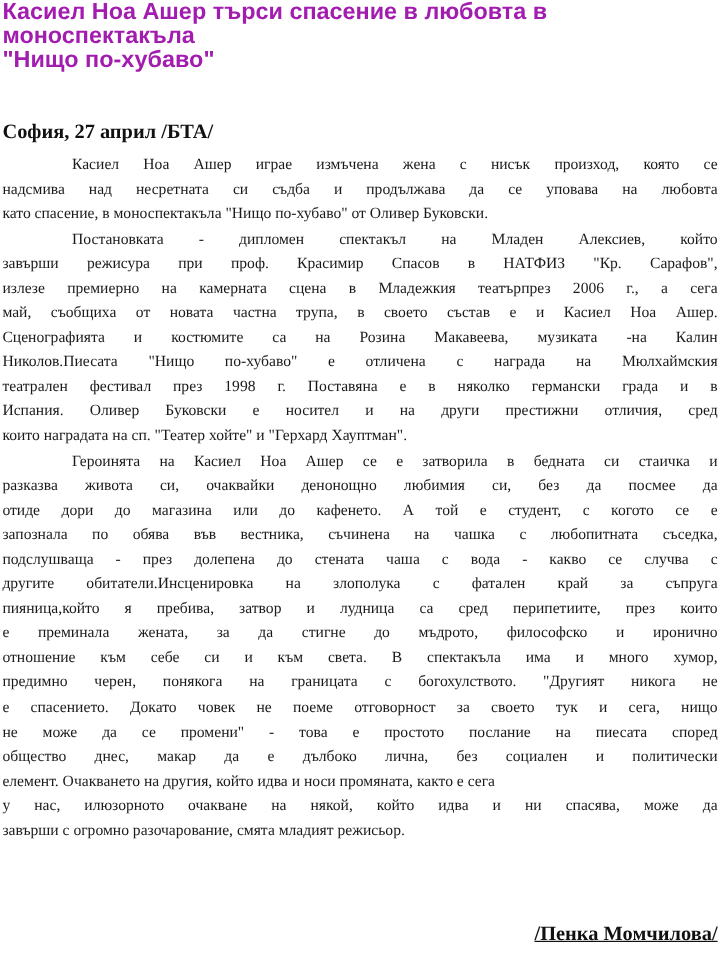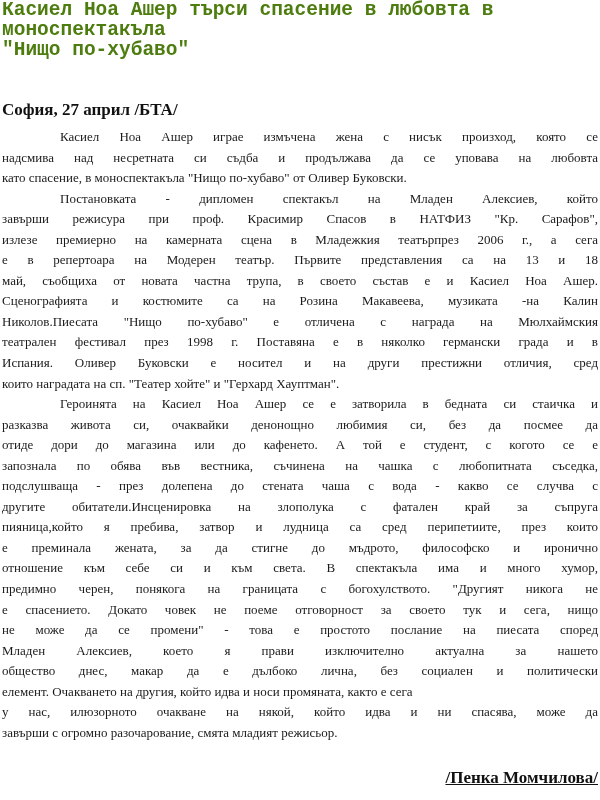--- a/index.html
+++ b/index.html
@@ -1,20 +1,20 @@
 <!DOCTYPE html>
 <html><head>
 <meta charset="utf-8">
 <style>
   html, body { margin: 0; padding: 0; background: #ffffff; }
   body { width: 600px; height: 800px; position: relative; overflow: hidden; color: #141414; }
   .title {
     position: absolute; left: 2px; top: 0px; width: 596px;
-    font-family: Liberation Mono, monospace; font-weight: bold; font-size: 19.5px; line-height: 20px;
-    color: #4d7c0f;
+    font-family: Liberation Sans, sans-serif; font-weight: bold; font-size: 19.5px; line-height: 20px;
+    color: #a21caf;
   }
   .dateline {
     position: absolute; left: 2px; top: 100px;
     font-family: "Liberation Serif", serif; font-weight: bold; font-size: 17px; line-height: 20px;
     color: #111;
   }
   .body {
     position: absolute; left: 2px; top: 127px; width: 596px;
     font-family: "Liberation Serif", serif; font-size: 13px; line-height: 20.55px;
     color: #1a1a1a;
@@ -40,39 +40,37 @@
 
 <div class="dateline">София, 27 април /БТА/</div>
 
 <div class="body">
   <div class="line indent"><span>Касиел Ноа Ашер играе измъчена жена с нисък произход, която се</span></div>
   <div class="line"><span>надсмива над несретната си съдба и продължава да се уповава на любовта</span></div>
   <div class="line last"><span>като спасение, в моноспектакъла "Нищо по-хубаво" от Оливер Буковски.</span></div>
   <div class="line indent"><span>Постановката - дипломен спектакъл на Младен Алексиев, който</span></div>
   <div class="line"><span>завърши режисура при проф. Красимир Спасов в НАТФИЗ "Кр. Сарафов",</span></div>
   <div class="line"><span>излезе премиерно на камерната сцена в Младежкия театърпрез 2006 г., а сега</span></div>
-  <div class="line"><span>е в репертоара на Модерен театър. Първите представления са на 13 и  18</span></div>
   <div class="line"><span>май, съобщиха от новата частна трупа, в своето състав е и Касиел Ноа Ашер.</span></div>
   <div class="line"><span>Сценографията и костюмите са на Розина Макавеева, музиката -на Калин</span></div>
   <div class="line"><span>Николов.Пиесата "Нищо по-хубаво" е отличена с награда на Мюлхаймския</span></div>
   <div class="line"><span>театрален фестивал през 1998 г. Поставяна е в няколко германски града и в</span></div>
   <div class="line"><span>Испания. Оливер Буковски е носител и на други престижни отличия, сред</span></div>
   <div class="line last"><span>които наградата на сп. "Театер хойте" и "Герхард Хауптман".</span></div>
   <div class="line indent"><span>Героинята на Касиел Ноа Ашер се е затворила в бедната си стаичка и</span></div>
   <div class="line"><span>разказва живота си, очаквайки денонощно любимия си, без да посмее да</span></div>
   <div class="line"><span>отиде дори до магазина или до кафенето. А той е студент, с когото се е</span></div>
   <div class="line"><span>запознала по обява във вестника, съчинена на чашка с любопитната съседка,</span></div>
   <div class="line"><span>подслушваща - през долепена до стената чаша с вода - какво се случва с</span></div>
   <div class="line"><span>другите обитатели.Инсценировка на злополука с фатален край за съпруга</span></div>
   <div class="line"><span>пияница,който я пребива, затвор и лудница са сред перипетиите, през които</span></div>
   <div class="line"><span>е преминала жената, за да стигне до мъдрото, философско и иронично</span></div>
   <div class="line"><span>отношение към себе си и към света. В спектакъла има и много хумор,</span></div>
   <div class="line"><span>предимно черен, понякога на границата с богохулството. "Другият никога не</span></div>
   <div class="line"><span>е спасението. Докато човек не поеме отговорност за своето тук и сега, нищо</span></div>
   <div class="line"><span>не може да се промени" - това е простото послание на пиесата според</span></div>
-  <div class="line"><span>Младен Алексиев, което я прави изключително актуална за нашето</span></div>
   <div class="line"><span>общество днес, макар да е дълбоко лична, без социален и политически</span></div>
   <div class="line last"><span>елемент. Очакването на другия, който идва и носи промяната, както е сега</span></div>
   <div class="line"><span>у нас, илюзорното очакване на някой, който идва и ни спасява, може да</span></div>
   <div class="line last"><span>завърши с огромно разочарование, смята младият режисьор.</span></div>
 </div>
 
 <div class="signature">/Пенка Момчилова/</div>
 
 </body></html>

